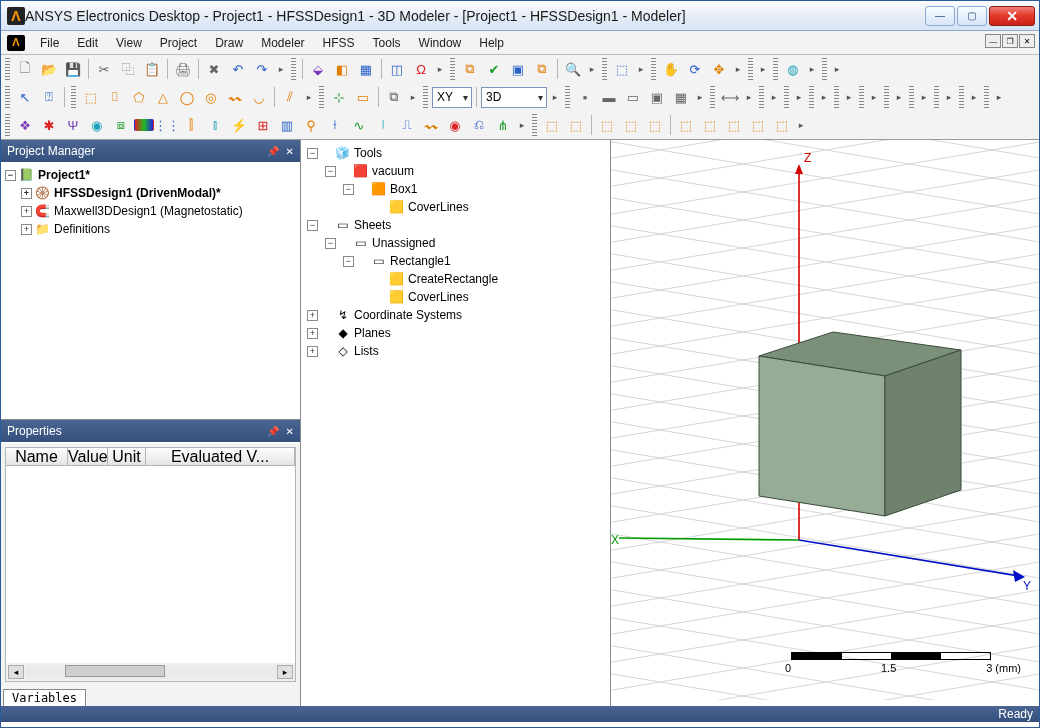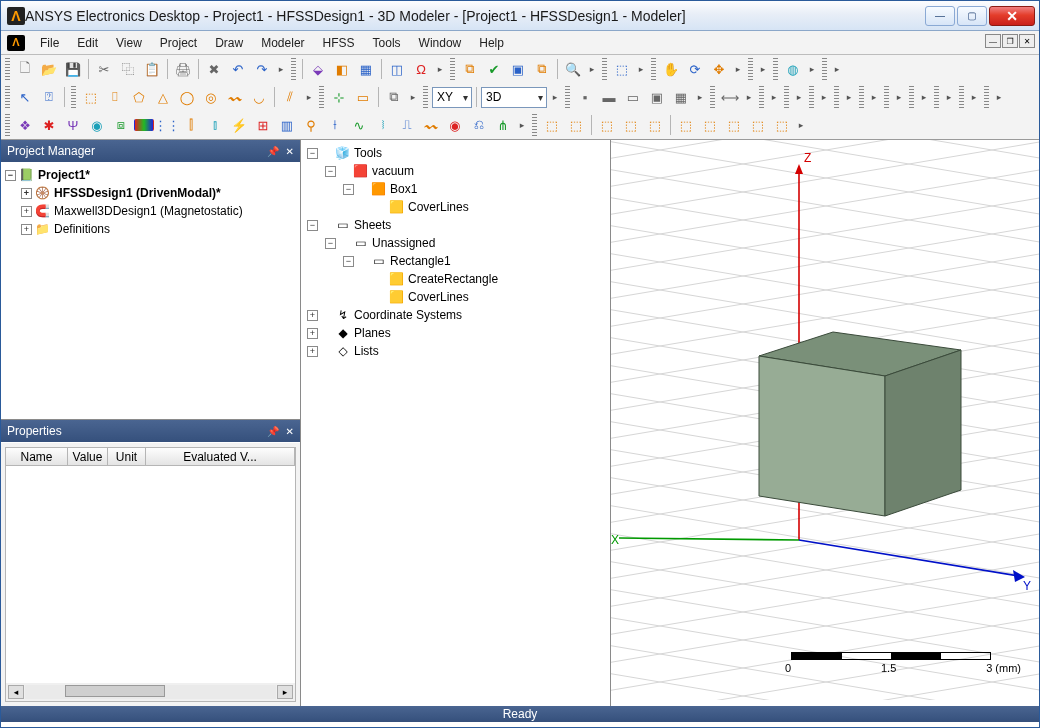--- a/index.html
+++ b/index.html
@@ -45,21 +45,21 @@
 .project-tree { flex: 0 0 258px; background: #fff; border-bottom: 1px solid #8a8a8a; overflow: auto; font-size: 12px; padding: 4px 0; }
 .tree-node { display: flex; align-items: center; height: 18px; padding-left: 4px; cursor: pointer; white-space: nowrap; }
 .tree-node .exp { width: 11px; height: 11px; border: 1px solid #8a8a8a; font-size: 9px; line-height: 9px; text-align: center; margin-right: 3px; color: #333; background: #fff; flex-shrink: 0; }
 .tree-node .noexp { width: 11px; margin-right: 3px; flex-shrink: 0; }
 .tree-node .ticon { width: 16px; height: 16px; margin-right: 3px; display: flex; align-items: center; justify-content: center; font-size: 12px; flex-shrink: 0; }
 .tree-node.bold { font-weight: bold; }
 .ind1 { padding-left: 20px; }
 
 .props-panel { flex: 1; display: flex; flex-direction: column; background: #f3f3f3; border-top: 1px solid #fff; }
 .props-body { flex: 1; background: #fff; margin: 4px; border: 1px solid #b5b5b5; display: flex; flex-direction: column; }
-.props-table-head { display: flex; height: 18px; background: linear-gradient(#fdfdfd,#e2e2e2); font-family: "SimSun","MS Gothic",monospace; font-size: 12px; justify-content: flex-end; }
+.props-table-head { display: flex; height: 18px; background: linear-gradient(#fdfdfd,#e2e2e2); font-family: "SimSun","MS Gothic",monospace; font-size: 16px; justify-content: flex-end; }
 .props-table-head div { border-right: 1px solid #b5b5b5; border-bottom: 1px solid #b5b5b5; text-align: center; line-height: 18px; }
 .props-table-body { flex: 1; }
 .props-hscroll { height: 18px; display: flex; align-items: center; background: #f0f0f0; padding: 0 2px; }
 .props-hscroll .arrow { width: 16px; height: 14px; background: #e0e0e0; border: 1px solid #aaa; font-size: 9px; text-align: center; line-height: 12px; cursor: pointer; }
 .props-hscroll .track { flex: 1; height: 14px; background: #eaeaea; position: relative; margin: 0 1px; }
 .props-hscroll .thumb { position: absolute; left: 40px; width: 100px; height: 12px; top: 0; background: #cfcfcf; border: 1px solid #999; }
 .props-tab { height: 20px; display: flex; align-items: flex-end; padding-left: 2px; background: #f3f3f3; }
 .props-tab span { background: #fff; border: 1px solid #888; border-bottom: none; padding: 1px 8px; font-family: "SimSun",monospace; font-size: 12px; cursor: pointer; }
 
 
@@ -68,21 +68,21 @@
 
 .viewport { flex: 1; background: #fff; position: relative; overflow: hidden; }
 #gridsvg, #axessvg, #boxsvg { position: absolute; left: 0; top: 0; }
 .scale-bar { position: absolute; right: 18px; bottom: 32px; font-size: 11px; text-align: center; }
 .scale-bar .bar { width: 200px; height: 8px; display: flex; border: 1px solid #000; }
 .scale-bar .bar div { flex: 1; }
 .scale-bar .bar div:nth-child(odd) { background: #000; }
 .scale-bar .labels { display: flex; justify-content: space-between; width: 236px; margin-left: -6px; margin-top: 2px; }
 
 
-.statusbar { height: 16px; background: linear-gradient(#4a6591,#35507c); color: #fff; font-size: 12px; display: flex; align-items: center; padding: 0 6px; justify-content: center; }
+.statusbar { height: 16px; background: linear-gradient(#4a6591,#35507c); color: #fff; font-size: 12px; display: flex; align-items: center; padding: 0 6px; justify-content: flex-end; }
 .statusbar .sb-right { display: flex; gap: 4px; }
 .sb-btn { background: linear-gradient(#fdfdfd,#dedede); color: #222; border: 1px solid #888; height: 18px; padding: 0 6px; font-family: "SimSun",monospace; font-size: 12px; cursor: pointer; display: flex; align-items: center; gap: 3px; }
 .sb-led { width: 8px; height: 8px; border-radius: 1px; }
 .sb-led.y { background: #f6d000; border: 1px solid #a08000; }
 .sb-led.g { background: #2bd23a; border: 1px solid #1a7a22; }
 .sb-grip { width: 14px; font-size: 12px; color: #c8d4ea; text-align: right; }
 
 
 .c-blue { color: #2a62c8; } .c-green { color: #189a2a; } .c-orange { color: #e07c00; } .c-red { color: #d22; } .c-purple { color: #7a3ab8; }
 .c-gray { color: #666; } .c-cyan { color: #1aa0b8; }
@@ -328,20 +328,23 @@
           <div style="flex:1">Evaluated V...</div>
         </div>
         <div class="props-table-body"></div>
         <div class="props-hscroll">
           <span class="arrow">◂</span>
           <span class="track">
               <span class="thumb"></span>
             </span>
           <span class="arrow">▸</span>
         </div>
+      </div>
+      <div class="props-tab">
+        <span>Variables</span>
       </div>
     </div>
   </div>
 
   <div class="midcol" id="model-tree">
       <div class="tree-node" style="padding-left: 6px;">
         <span class="exp">−</span>
         <span style="width:14px;display:inline-block"></span>
         <span class="ticon">🧊</span>
         <span>Tools</span>

